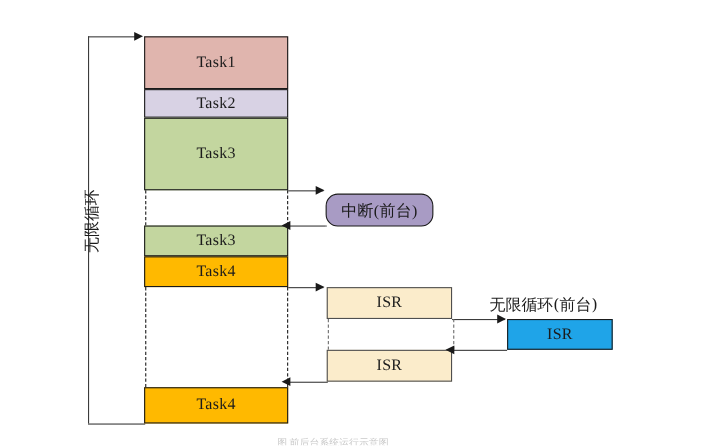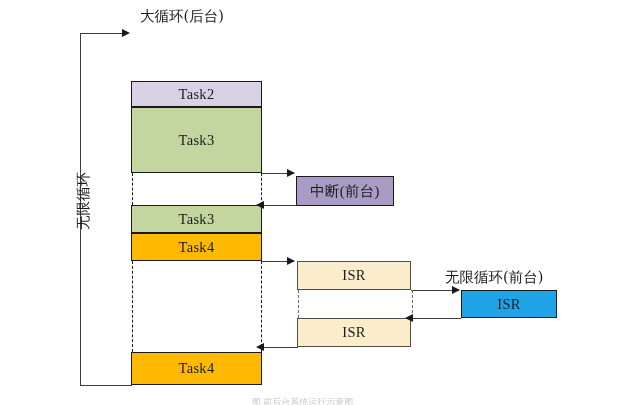--- a/index.html
+++ b/index.html
@@ -90,52 +90,52 @@
     color: #c9c9c9;
     white-space: nowrap;
     overflow: hidden;
   }
 </style>
 </head>
 <body>
 
 <div id="canvas">
 
-  <div class="label" style="left:140px; top:7px;">大循环(后台)</div>
 
   <div class="hline" style="left:80px; top:33px; width:44px;"></div>
   <div class="arrow-r" style="left:122px; top:28.5px;"></div>
 
   <div class="vline" style="left:80px; top:33px; height:352px;"></div>
 
   <div class="hline" style="left:80px; top:385px; width:52px;"></div>
 
   <div class="vlabel" style="left:74px; top:230px;">无限循环</div>
 
+  <div class="box" style="left:131px; top:33px; width:131px; height:48px; background:#e0b5ae;">Task1</div>
 
   <div class="box" style="left:131px; top:81px; width:131px; height:26px; background:#d8d2e4;">Task2</div>
 
   <div class="box" style="left:131px; top:107px; width:131px; height:66px; background:#c3d69f;">Task3</div>
 
   <div class="vdash" style="left:131.5px; top:173px; height:32px;"></div>
   <div class="vdash" style="left:261px; top:173px; height:32px;"></div>
 
   <div class="box" style="left:131px; top:205px; width:131px; height:28px; background:#c3d69f;">Task3</div>
 
   <div class="box" style="left:131px; top:233px; width:131px; height:28px; background:#ffb900;">Task4</div>
 
   <div class="vdash" style="left:131.5px; top:261px; height:91px;"></div>
   <div class="vdash" style="left:261px; top:261px; height:91px;"></div>
 
   <div class="box" style="left:131px; top:352px; width:131px; height:33px; background:#ffb900;">Task4</div>
 
   <div class="hline" style="left:262px; top:173px; width:32px;"></div>
   <div class="arrow-r" style="left:287px; top:168.5px;"></div>
 
-  <div class="box" style="left:296px; top:176px; width:98px; height:30px; background:#a89bc4;">中断(前台)</div>
+  <div class="box" style="left:296px; top:176px; width:98px; height:30px; background:#a89bc4;border-radius:11px;">中断(前台)</div>
 
   <div class="hline" style="left:262px; top:205px; width:34px;"></div>
   <div class="arrow-l" style="left:256px; top:200.5px;"></div>
 
   <div class="vline" style="left:295.5px; top:205px; height:1px;"></div>
 
   <div class="hline" style="left:262px; top:261px; width:32px;"></div>
   <div class="arrow-r" style="left:287px; top:256.5px;"></div>
 
   <div class="box cream" style="left:297px; top:261px; width:114px; height:29px; background:#fbeccb;">ISR</div>

